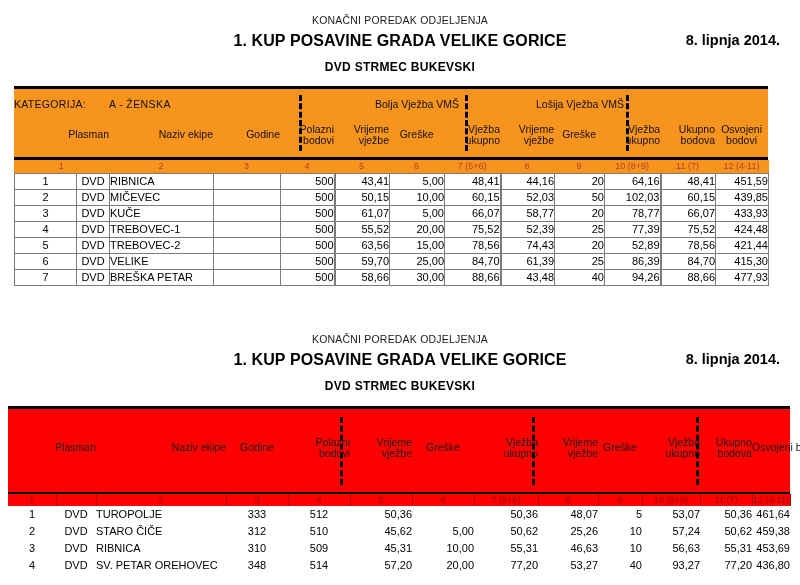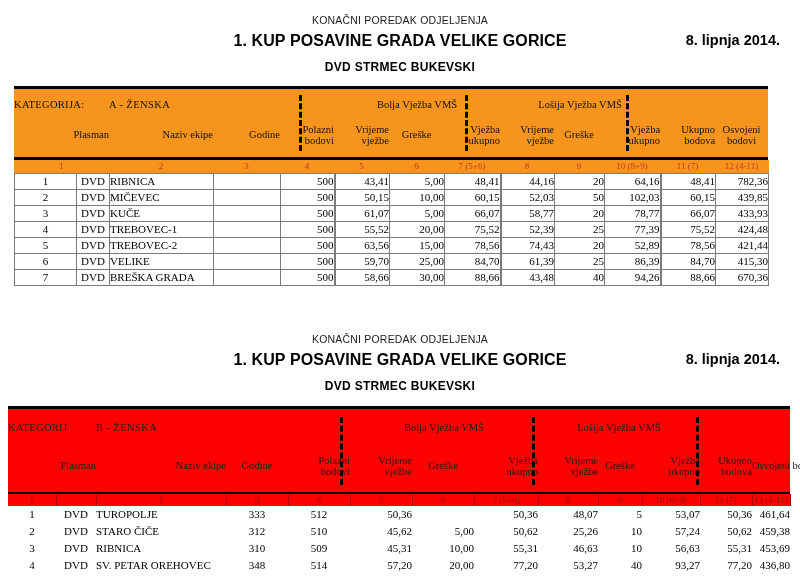--- a/index.html
+++ b/index.html
@@ -51,21 +51,21 @@
     font-size: 12px;
     font-weight: bold;
     letter-spacing: .3px;
   }
 
   
   .tbl-wrap { position: relative; }
   table.grid {
     border-collapse: collapse;
     table-layout: fixed;
-    font-family: Liberation Serif, serif;
+    font-family: Liberation Sans, sans-serif;
   }
   table.grid td, table.grid th {
     padding: 0;
     margin: 0;
     font-weight: normal;
     vertical-align: middle;
     overflow: hidden;
     white-space: nowrap;
   }
 
@@ -281,21 +281,21 @@
             <td class="txt">RIBNICA</td>
             <td class="num"></td>
             <td class="num">500</td>
             <td class="num sep-l">43,41</td>
             <td class="num">5,00</td>
             <td class="num">48,41</td>
             <td class="num sep-l">44,16</td>
             <td class="num">20</td>
             <td class="num">64,16</td>
             <td class="num sep-l">48,41</td>
-            <td class="num">782,36</td>
+            <td class="num">451,59</td>
           </tr>
           <tr class="data">
             <td class="numc">2</td>
             <td class="numc">DVD</td>
             <td class="txt">MIČEVEC</td>
             <td class="num"></td>
             <td class="num">500</td>
             <td class="num sep-l">50,15</td>
             <td class="num">10,00</td>
             <td class="num">60,15</td>
@@ -361,31 +361,31 @@
             <td class="num">84,70</td>
             <td class="num sep-l">61,39</td>
             <td class="num">25</td>
             <td class="num">86,39</td>
             <td class="num sep-l">84,70</td>
             <td class="num">415,30</td>
           </tr>
           <tr class="data">
             <td class="numc">7</td>
             <td class="numc">DVD</td>
-            <td class="txt">BREŠKA GRADA</td>
+            <td class="txt">BREŠKA PETAR</td>
             <td class="num"></td>
             <td class="num">500</td>
             <td class="num sep-l">58,66</td>
             <td class="num">30,00</td>
             <td class="num">88,66</td>
             <td class="num sep-l">43,48</td>
             <td class="num">40</td>
             <td class="num">94,26</td>
             <td class="num sep-l">88,66</td>
-            <td class="num">670,36</td>
+            <td class="num">477,93</td>
           </tr>
         </tbody>
     </table>
   </div>
 
   <div class="title-block" style="position:absolute; left:0; top:333px; width:800px;">
     <div class="t-sub">KONAČNI POREDAK ODJELJENJA</div>
     <div class="t-main-row" style="margin-top:6px;">
       <span class="t-main">1. KUP POSAVINE GRADA VELIKE GORICE</span>
       <span class="t-date">8. lipnja 2014.</span>
@@ -405,27 +405,20 @@
           <col style="width:62px">
             <col style="width:62px">
             <col style="width:64px">
           <col style="width:60px">
             <col style="width:44px">
             <col style="width:58px">
           <col style="width:52px">
             <col style="width:38px">
         </colgroup>
         <tbody>
-            <tr style="height:36px;">
-          <td class="cat-label" colspan="2">KATEGORIJ</td>
-          <td class="cat-value" colspan="3">B - ŽENSKA</td>
-          <td class="grp-label" colspan="3" style="vertical-align:middle;">Bolja Vježba VMŠ</td>
-          <td class="grp-label" colspan="3" style="vertical-align:middle;">Lošija Vježba VMŠ</td>
-          <td colspan="2"></td>
-        </tr>
         <tr style="height:42px;">
           <td class="cap l" colspan="2">
             <span>Plasman</span>
           </td>
           <td class="cap l">
             <span>Naziv ekipe</span>
           </td>
           <td class="cap c">
             <span>Godine</span>
           </td>

